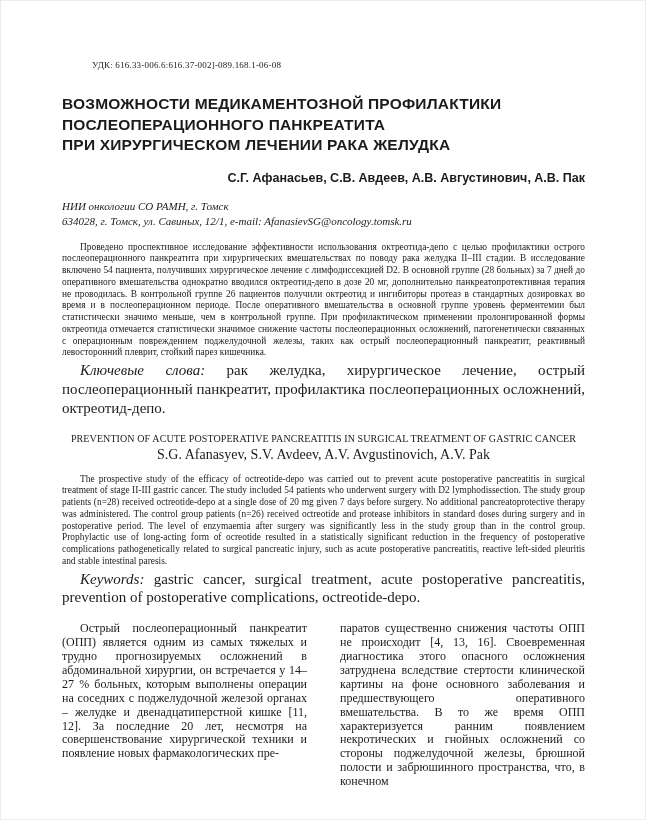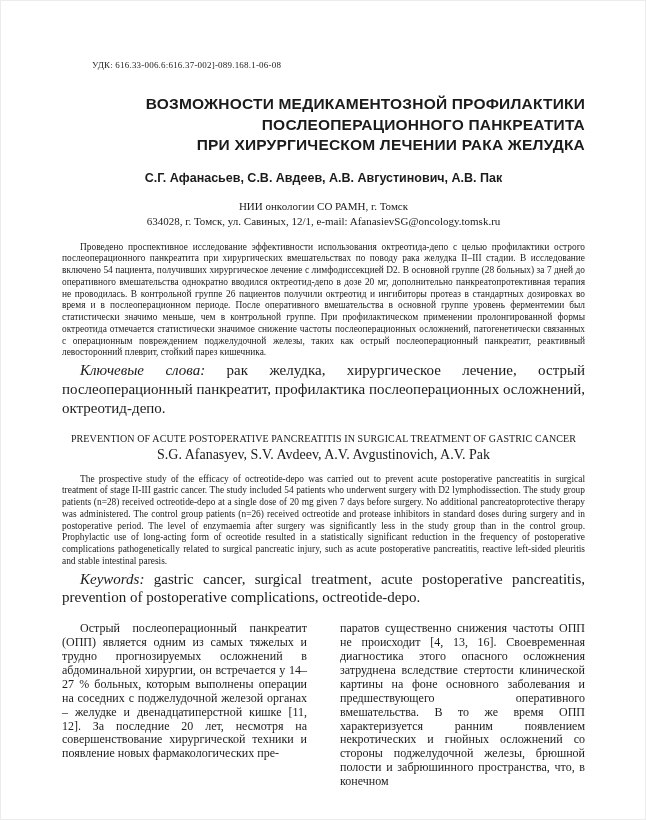--- a/index.html
+++ b/index.html
@@ -22,35 +22,36 @@
   .udk {
     font-size: 9px;
     letter-spacing: 0.2px;
     margin: 0 0 24px 30px;
   }
   .title {
     font-family: "Liberation Sans", sans-serif;
     font-weight: 700;
     font-size: 15.5px;
     line-height: 1.33;
-    text-align: right;
+    text-align: left;
     letter-spacing: 0.2px;
     margin: 11px 0 15px 0;
   }
   .authors {
     font-family: "Liberation Sans", sans-serif;
     font-weight: 700;
     font-size: 12.5px;
-    text-align: center;
+    text-align: right;
     margin: 0 0 13px 0;
   }
   .affil {
+    font-style: italic;
     font-size: 11px;
     line-height: 1.35;
-    text-align: center;
+    text-align: left;
     margin: 14px 0 13px 0;
   }
   .abstract {
     font-size: 9.4px;
     line-height: 1.25;
     text-align: justify;
   }
   .abstract p { margin: 0; text-indent: 18px; }
   .kw {
     font-size: 15px;

